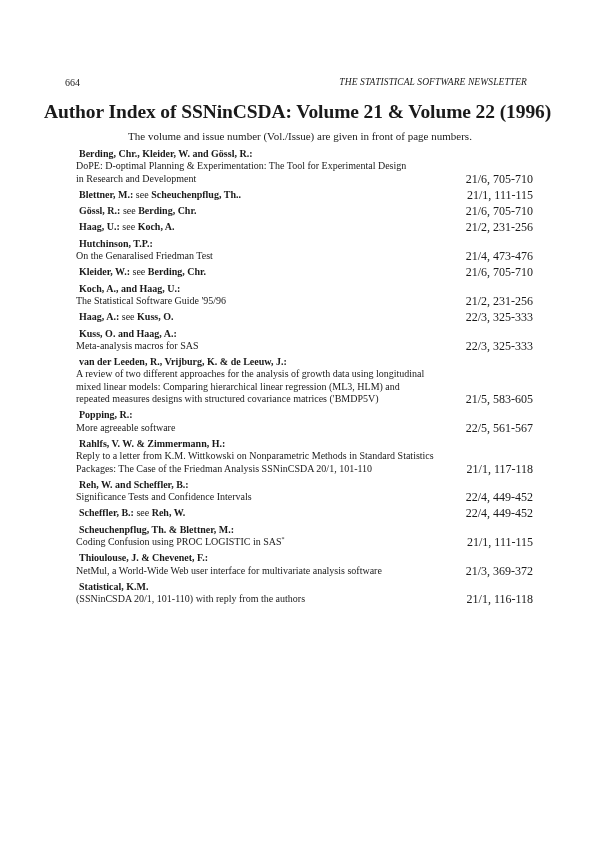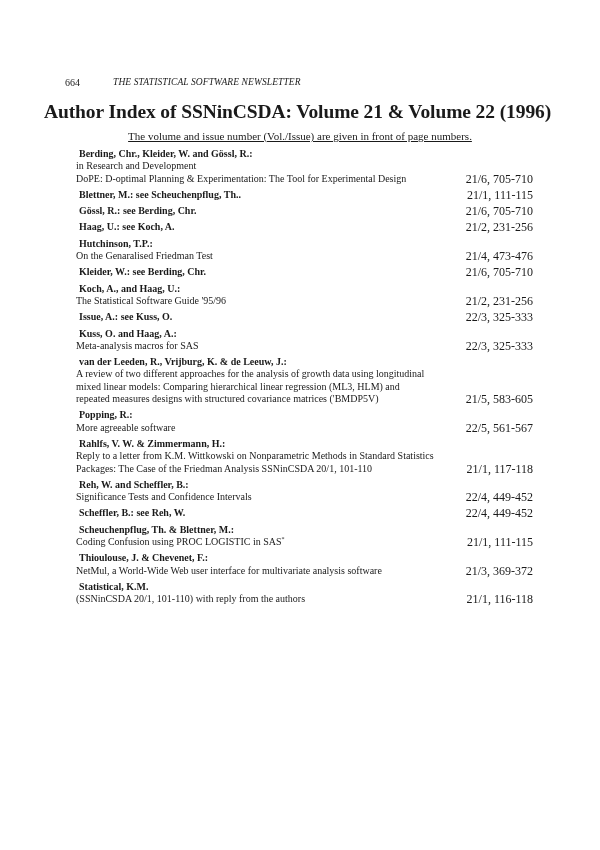--- a/index.html
+++ b/index.html
@@ -25,22 +25,22 @@
     text-decoration: underline;
   }
   .page-number {
     position: absolute;
     left: 0;
     top: 0;
   }
   .journal-name {
     position: absolute;
     left: 0;
-    right: 0;
-    text-align: left;
+    right: 8px;
+    text-align: right;
     font-style: italic;
     font-size: 9.5px;
     letter-spacing: 0.1px;
     margin-left: 48px;
   }
   .title {
     position: absolute;
     top: 101px;
     left: 0;
     width: 595px;
@@ -49,41 +49,40 @@
     font-size: 19.5px;
     letter-spacing: -0.1px;
   }
   .subtitle {
     position: absolute;
     top: 130px;
     left: 0;
     width: 600px;
     text-align: center;
     font-size: 11px;
-    text-decoration: underline;
   }
   .index {
     position: absolute;
     top: 148px;
     left: 65px;
     width: 468px;
   }
   .entry {
     position: relative;
     margin-bottom: 4px;
     font-size: 10px;
     line-height: 12.3px;
   }
   .author-line {
     font-weight: bold;
     padding-right: 80px;
     margin-left: 14px;
   }
   .author-line .see {
-    font-weight: bold;
+    font-weight: normal;
   }
   .title-line {
     padding-left: 11px;
     padding-right: 80px;
   }
   .ref {
     position: absolute;
     right: 0;
     bottom: 0;
     font-size: 12px;
@@ -101,22 +100,22 @@
   <span class="journal-name">THE STATISTICAL SOFTWARE NEWSLETTER</span>
 </div>
 
 <div class="title">Author Index of SSNinCSDA: Volume 21 &amp; Volume 22 (1996)</div>
 <div class="subtitle">The volume and issue number (Vol./Issue) are given in front of page numbers.</div>
 
 <div class="index" id="index">
 
 <div class="entry">
       <div class="author-line"><span>Berding, Chr., Kleider, W. and Gössl, R.:</span></div>
+      <div class="title-line"><span>DoPE: D-optimal Planning &amp; Experimentation: The Tool for Experimental Design</span></div>
       <div class="title-line"><span>in Research and Development</span></div>
-      <div class="title-line"><span>DoPE: D-optimal Planning &amp; Experimentation: The Tool for Experimental Design</span></div>
       <span class="ref">21/6, 705-710</span>
     </div>
     <div class="entry">
       <div class="author-line"><span>Blettner, M.:</span> <span class="see">see</span> <span>Scheuchenpflug, Th..</span></div>
       <span class="ref">21/1, 111-115</span>
     </div>
     <div class="entry">
       <div class="author-line"><span>Gössl, R.:</span> <span class="see">see</span> <span>Berding, Chr.</span></div>
       <span class="ref">21/6, 705-710</span>
     </div>
@@ -132,21 +131,21 @@
     <div class="entry">
       <div class="author-line"><span>Kleider, W.:</span> <span class="see">see</span> <span>Berding, Chr.</span></div>
       <span class="ref">21/6, 705-710</span>
     </div>
     <div class="entry">
       <div class="author-line"><span>Koch, A., and Haag, U.:</span></div>
       <div class="title-line"><span>The Statistical Software Guide '95/96</span></div>
       <span class="ref">21/2, 231-256</span>
     </div>
     <div class="entry">
-      <div class="author-line"><span>Issue, A.:</span> <span class="see">see</span> <span>Kuss, O.</span></div>
+      <div class="author-line"><span>Haag, A.:</span> <span class="see">see</span> <span>Kuss, O.</span></div>
       <span class="ref">22/3, 325-333</span>
     </div>
     <div class="entry">
       <div class="author-line"><span>Kuss, O. and Haag, A.:</span></div>
       <div class="title-line"><span>Meta-analysis macros for SAS</span></div>
       <span class="ref">22/3, 325-333</span>
     </div>
     <div class="entry">
       <div class="author-line"><span>van der Leeden, R., Vrijburg, K. &amp; de Leeuw, J.:</span></div>
       <div class="title-line"><span>A review of two different approaches for the analysis of growth data using longitudinal</span></div>

